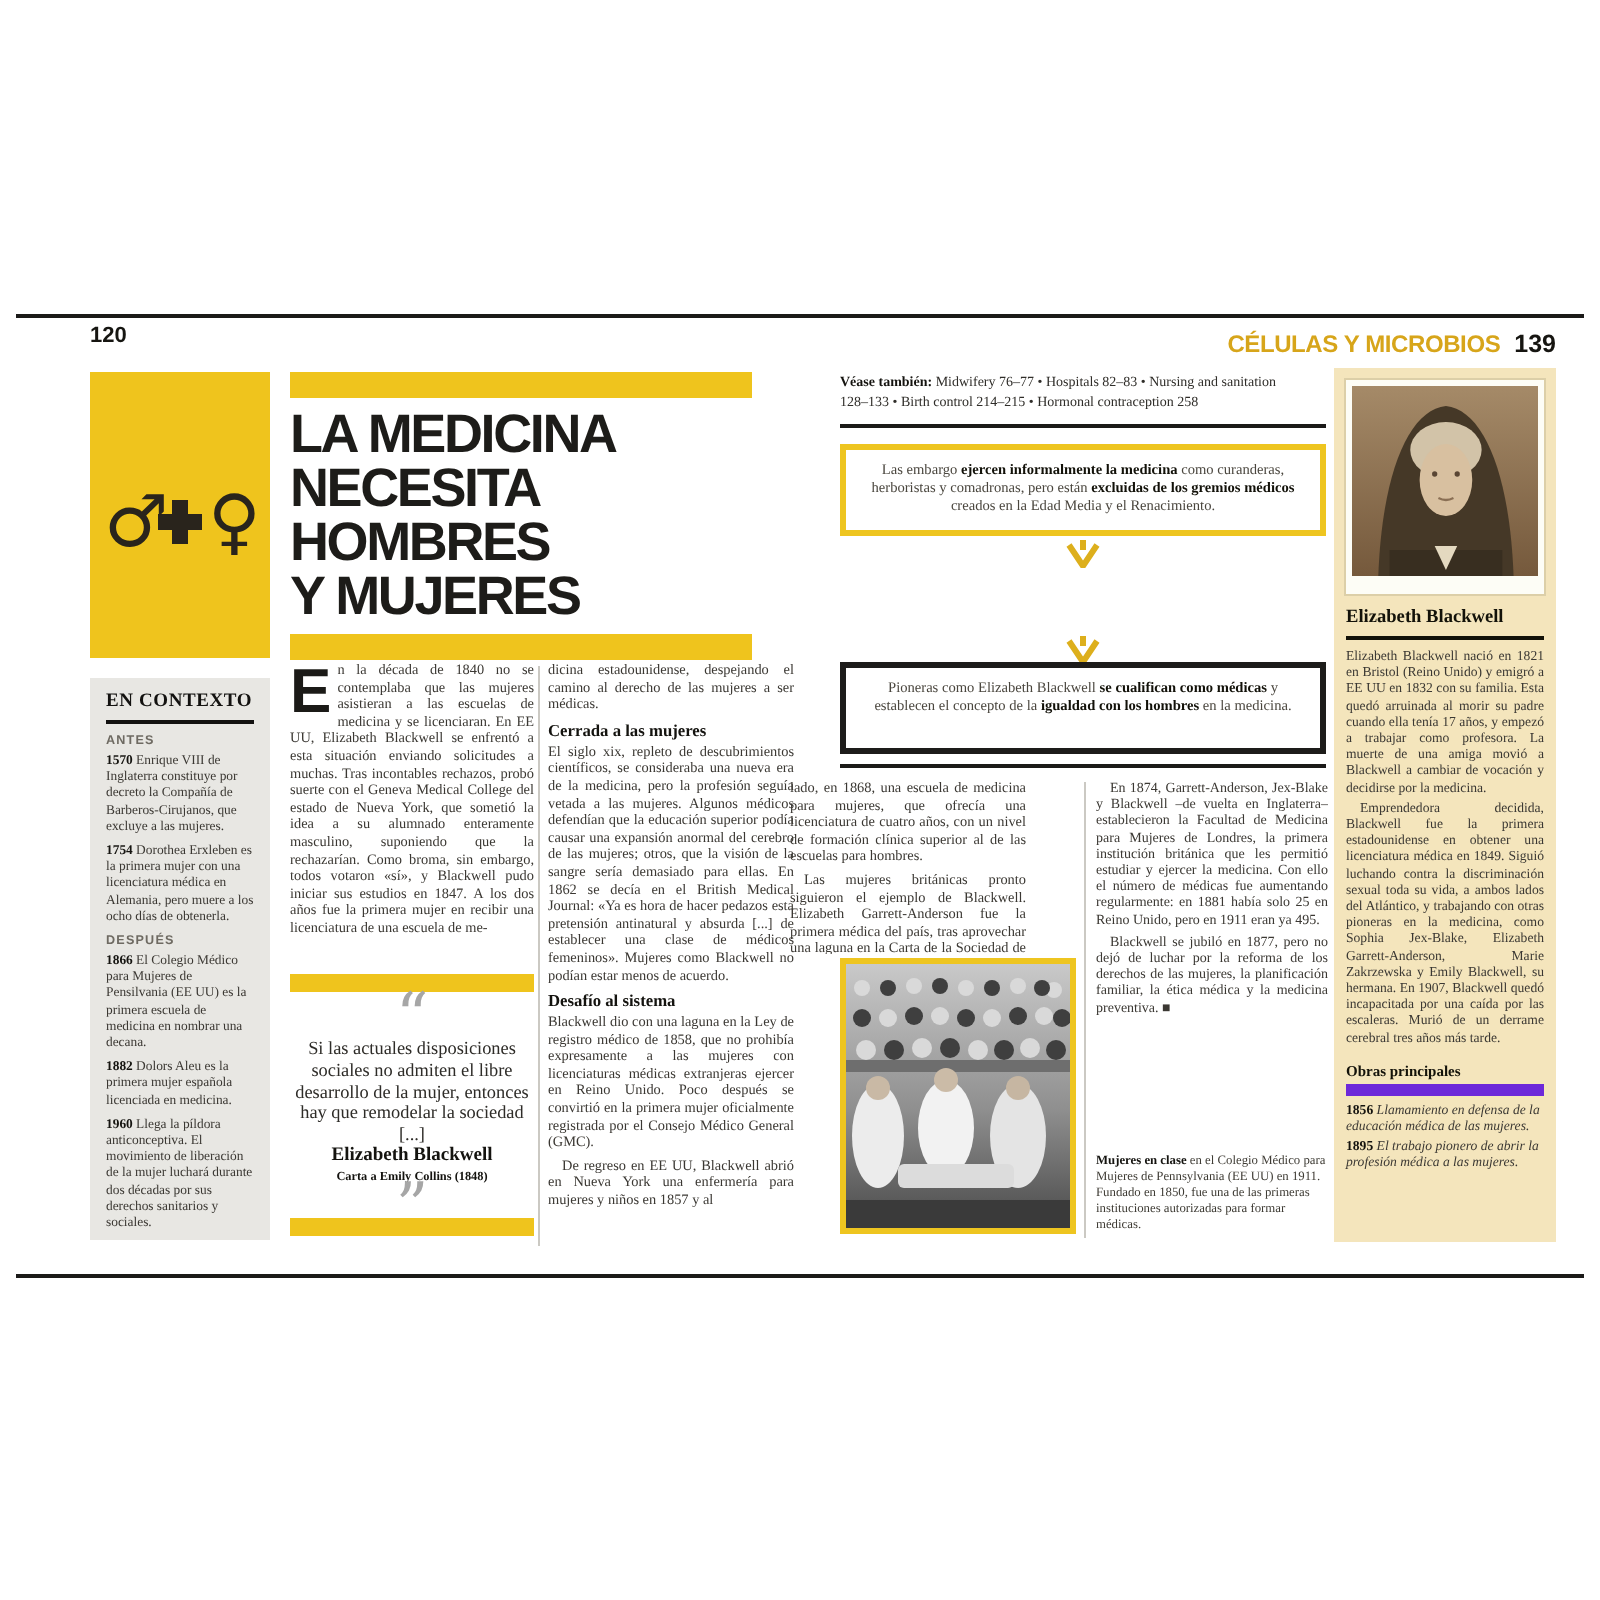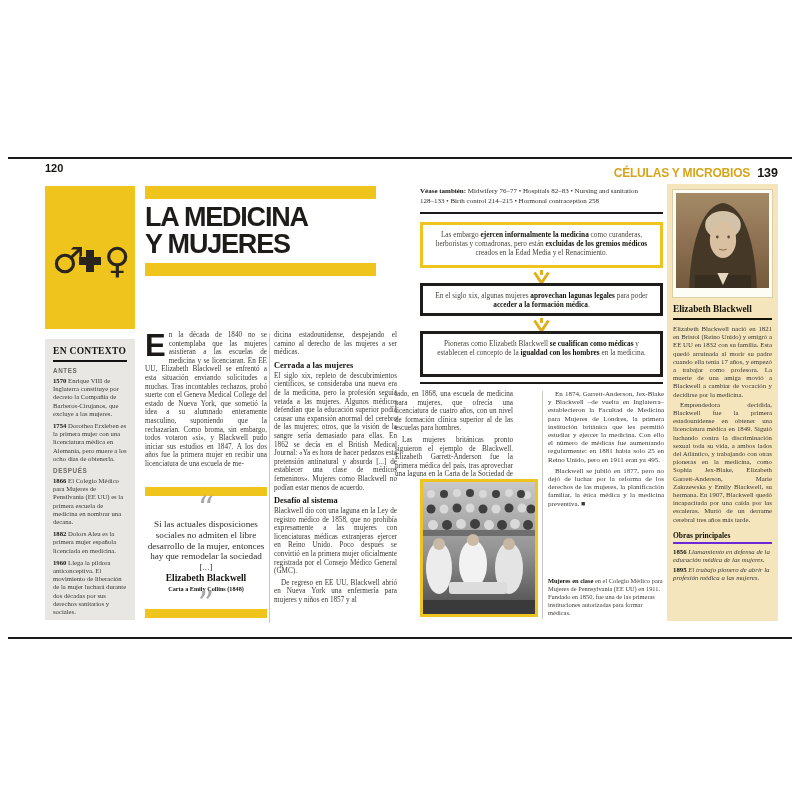--- a/index.html
+++ b/index.html
@@ -71,21 +71,21 @@
   .caption{position:absolute;left:548px;top:577px;width:116px;font:400 6.4px/8px "Liberation Serif",serif;color:#3f3c35;}
   .caption b{color:#14130f;}
 
   .sidebar{position:absolute;left:667px;top:184px;width:111px;height:437px;background:#f4e5bc;
            padding:6px;box-sizing:border-box;overflow:hidden;}
   .portrait-frame{background:#fdfdf6;padding:3px;height:101px;margin-bottom:7px;box-shadow:0 0 0 1px #dccfa8;}
   .sb-name{font:800 9.3px/11px "Liberation Serif",serif;color:#131209;border-bottom:2px solid #131209;
            padding-bottom:3px;margin-bottom:5px;}
   .sb-bio{font:400 6.8px/8.2px "Liberation Serif",serif;color:#3b3833;text-align:justify;}
   .sb-bio.b2{text-indent:7px;margin-top:2px;}
-  .sb-works-h{font:800 7.5px/9px "Liberation Serif",serif;color:#131209;border-bottom:2px solid #6d28d9;
+  .sb-works-h{font:800 7.5px/9px "Liberation Serif",serif;color:#131209;border-bottom:6px solid #6d28d9;
               padding-bottom:2px;margin:7px 0 4px;}
   .work{font:400 6.8px/8.2px "Liberation Serif",serif;color:#3b3833;margin-bottom:2px;}
   .work b{color:#14130f;}
   .work i{color:#3b3833;}
 </style>
 </head>
 <body>
 
 <div id="canvas">
 
@@ -100,20 +100,21 @@
       <rect x="34" y="16" width="8" height="22" fill="#29241c"></rect>
       <rect x="27" y="23" width="22" height="8" fill="#29241c"></rect>
       <text x="52" y="39" font-family="DejaVu Sans" font-size="36" font-weight="bold" fill="#29241c">♀</text>
     </svg>
   </div>
 
   <div class="title-wrap">
     <div class="ybar"></div>
     <h1 class="main-title">
       <span>LA MEDICINA</span>
+      <span>NECESITA HOMBRES</span>
       <span>Y MUJERES</span>
     </h1>
     <div class="ybar bot"></div>
   </div>
 
   <div class="context-box">
     <div class="ctx-h">EN CONTEXTO</div>
     <div class="ctx-label">ANTES</div>
     <div class="ctx-e"><b>1570</b> <span>Enrique VIII de Inglaterra constituye por decreto la Compañía de Barberos-Cirujanos, que excluye a las mujeres.</span></div>
     <div class="ctx-e"><b>1754</b> <span>Dorothea Erxleben es la primera mujer con una licenciatura médica en Alemania, pero muere a los ocho días de obtenerla.</span></div>
@@ -158,23 +159,20 @@
     <div>128–133 • Birth control 214–215 • Hormonal contraception 258</div>
   </div>
   <div class="rule" id="vease-rule"></div>
 
   <div class="fbox" id="fbox1">
     <span>Las embargo </span><b>ejercen informalmente la medicina</b><span> como curanderas, herboristas y comadronas, pero están </span><b>excluidas de los gremios médicos</b><span> creados en la Edad Media y el Renacimiento.</span>
   </div>
   <svg class="flow-arrow" id="arrow1" width="17" height="14" viewBox="0 0 17 14">
     <path d="M8.5,0 L8.5,5 M1.5,2.5 L8.5,13 L15.5,2.5" stroke="#ddaf1c" stroke-width="3" fill="none"></path>
   </svg>
-  <div class="fbox" id="fbox2">
-    <span>En el siglo xix, algunas mujeres </span><b>aprovechan lagunas legales</b><span> para poder </span><b>acceder a la formación médica</b><span>.</span>
-  </div>
   <svg class="flow-arrow" id="arrow2" width="17" height="14" viewBox="0 0 17 14">
     <path d="M8.5,0 L8.5,5 M1.5,2.5 L8.5,13 L15.5,2.5" stroke="#ddaf1c" stroke-width="3" fill="none"></path>
   </svg>
   <div class="fbox" id="fbox3">
     <span>Pioneras como Elizabeth Blackwell </span><b>se cualifican como médicas</b><span> y establecen el concepto de la </span><b>igualdad con los hombres</b><span> en la medicina.</span>
   </div>
   <div class="rule" id="flow-rule"></div>
 
   <div class="rcol1 body">
     <p>lado, en 1868, una escuela de medicina para mujeres, que ofrecía una licenciatura de cuatro años, con un nivel de formación clínica superior al de las escuelas para hombres.</p>

